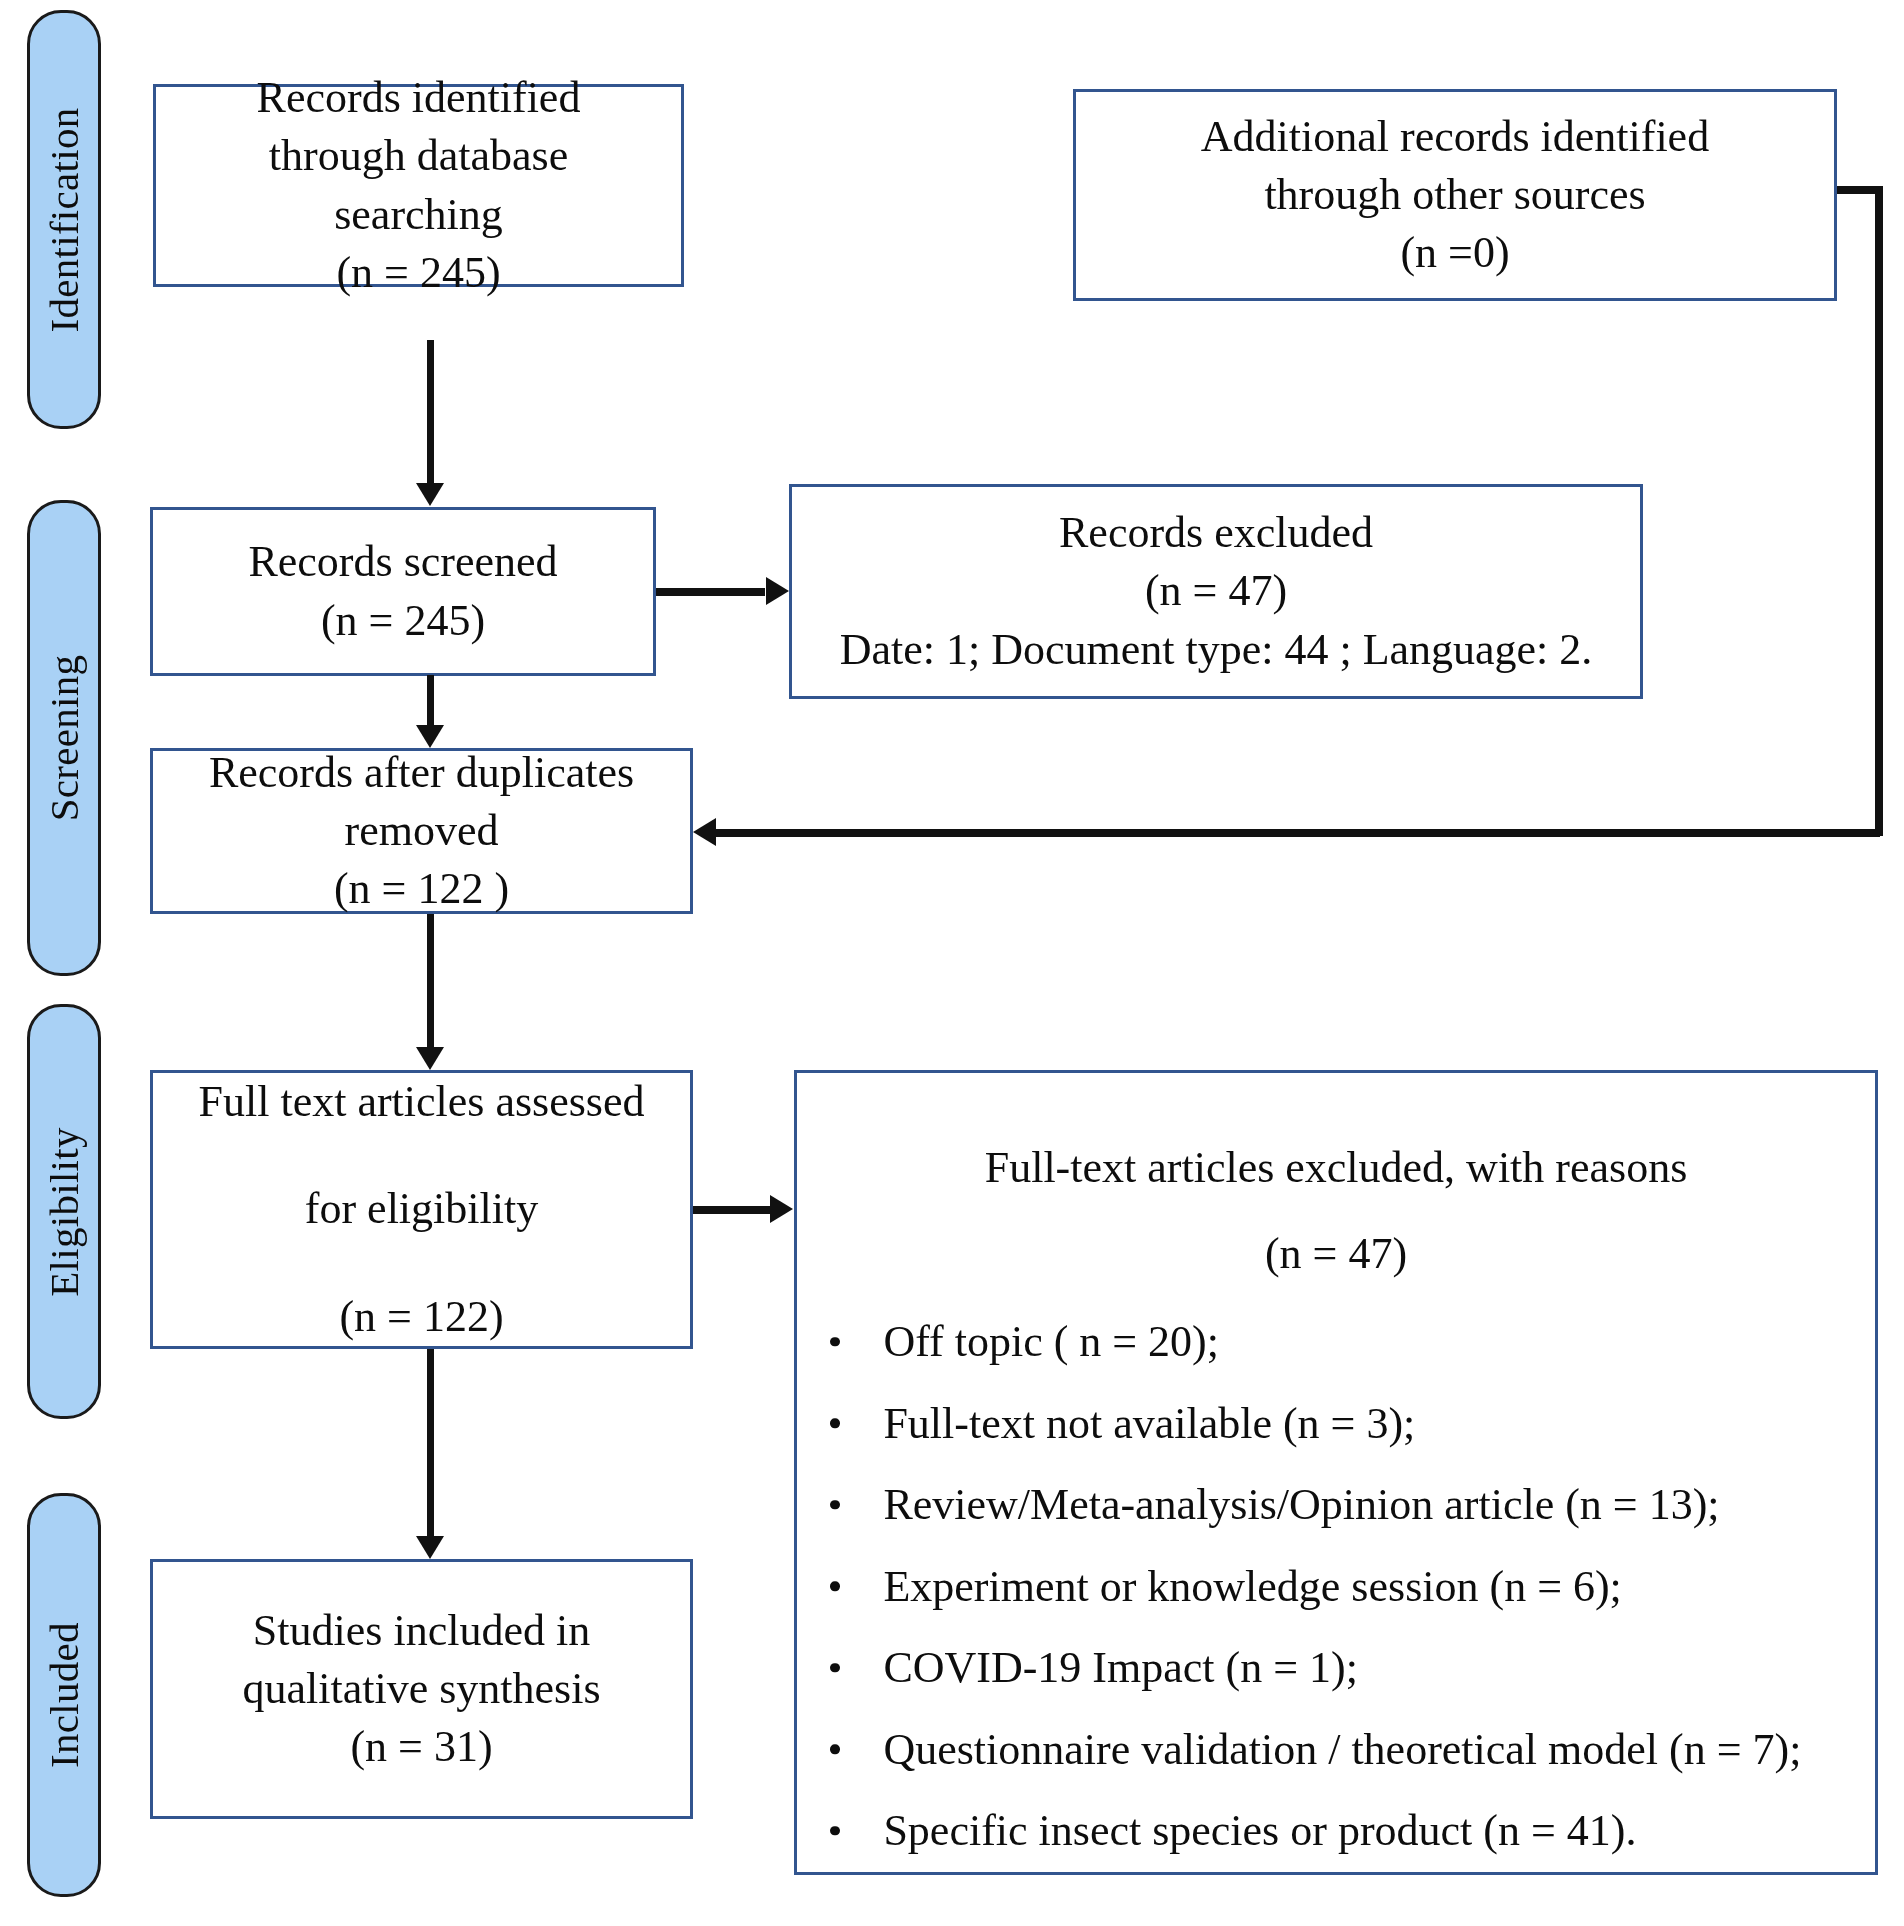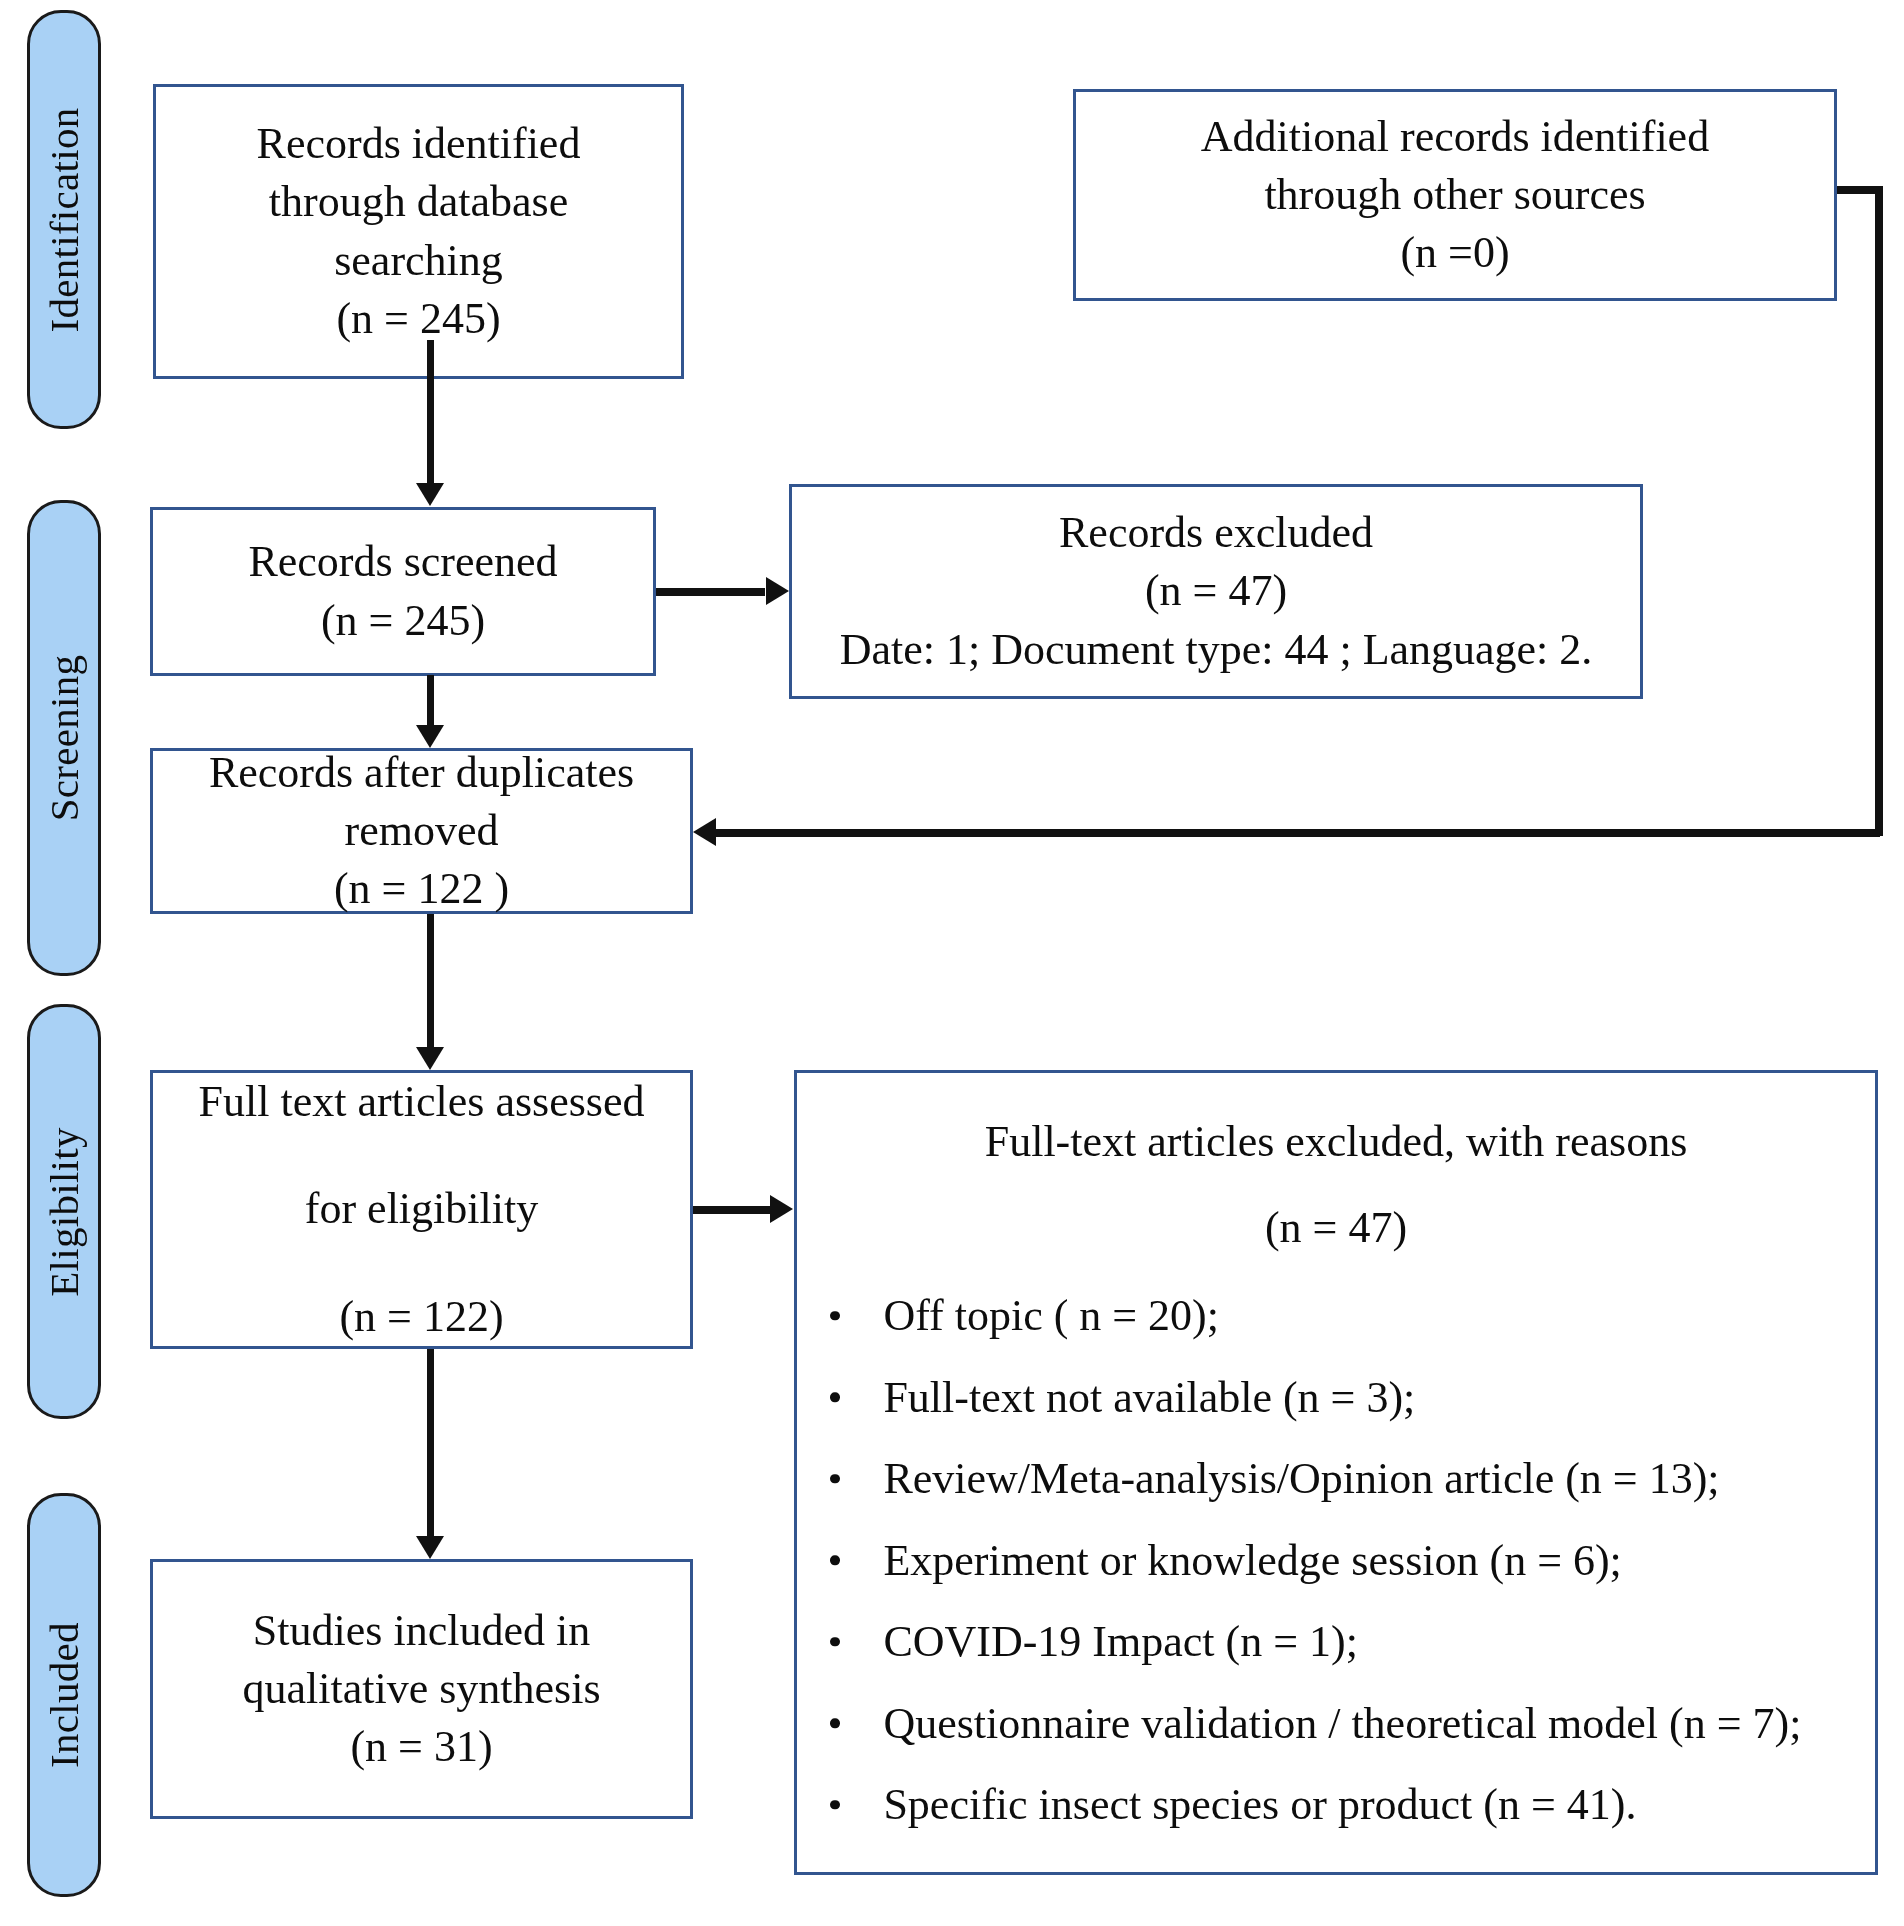--- a/index.html
+++ b/index.html
@@ -64,20 +64,21 @@
     border: 3.3px solid #32558f;
     box-sizing: border-box;
     color: #0d0d0d;
     padding: 40px 14.4px 0 14.4px;
   }
   .reasons-title {
     text-align: center;
     font-size: 44px;
     line-height: 1.3;
     white-space: nowrap;
+    margin-top: 26px;
   }
   .reasons-count {
     text-align: center;
     font-size: 44px;
     line-height: 1.3;
     margin-top: 29px;
     white-space: nowrap;
   }
   .reasons-list {
     margin: 32px 0 0 0;
@@ -148,21 +149,21 @@
   </div>
 
   <div class="stage-pill" style="left:26.5px; top:1004px; width:74px; height:415px;">
     <span class="stage-label">Eligibility</span>
   </div>
 
   <div class="stage-pill" style="left:26.5px; top:1493px; width:74px; height:404px;">
     <span class="stage-label">Included</span>
   </div>
 
-  <div class="flow-box" style="left:153px; top:84px; width:531px; height:295px;">
+  <div class="flow-box" style="left:153px; top:84px; width:531px; height:203px;">
     <span class="bx-line">Records identified</span>
     <span class="bx-line">through database</span>
     <span class="bx-line">searching</span>
     <span class="bx-line">(n = 245)</span>
   </div>
 
   <div class="flow-box" style="left:1073px; top:89px; width:764px; height:212px;">
     <span class="bx-line">Additional records identified</span>
     <span class="bx-line">through other sources</span>
     <span class="bx-line">(n =0)</span>

